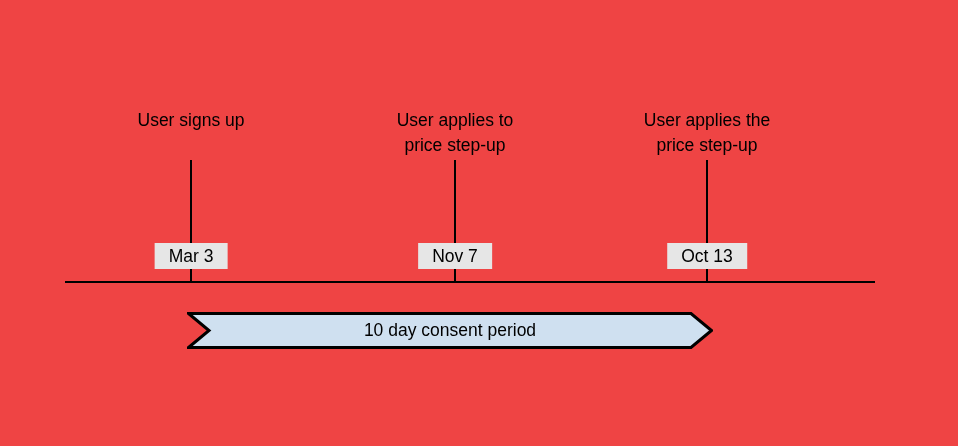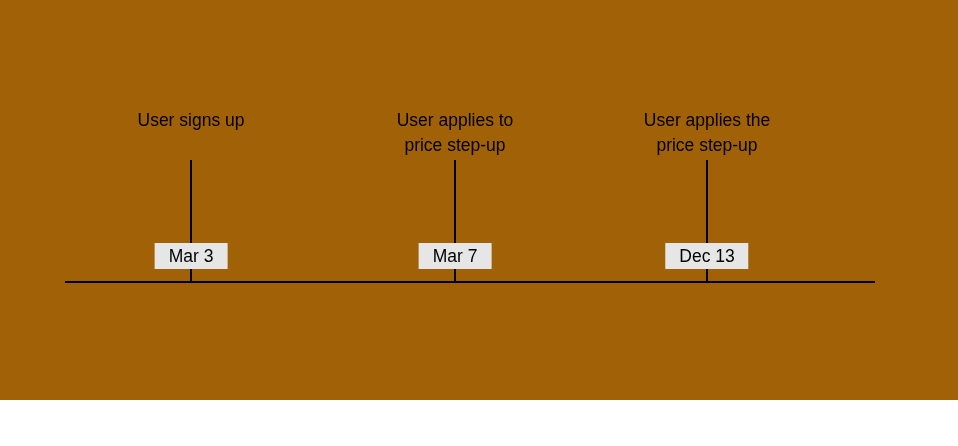--- a/index.html
+++ b/index.html
@@ -8,22 +8,22 @@
     background: #ffffff;
   }
   body {
     font-family: "Liberation Sans", sans-serif;
     color: #000000;
   }
 
   #timeline-diagram {
     position: relative;
     width: 958px;
-    height: 400px;
-    background: #a16207;
+    height: 446px;
+    background: #ef4444;
     overflow: hidden;
   }
 
   
   .axis-line {
     position: absolute;
     left: 65px;
     top: 281px;
     width: 810px;
     height: 0;
@@ -111,24 +111,30 @@
   <div class="milestone" style="left:191px;">
     <div class="milestone-label">User signs up</div>
     <div class="milestone-tick"></div>
     <div class="milestone-date">Mar 3</div>
   </div>
 
   <div class="milestone" style="left:455px;">
     <div class="milestone-label">User applies to
 price step-up</div>
     <div class="milestone-tick"></div>
-    <div class="milestone-date">Mar 7</div>
+    <div class="milestone-date">Nov 7</div>
   </div>
 
   <div class="milestone" style="left:707px;">
     <div class="milestone-label">User applies the
 price step-up</div>
     <div class="milestone-tick"></div>
-    <div class="milestone-date">Dec 13</div>
+    <div class="milestone-date">Oct 13</div>
   </div>
 
+  <div class="period-banner">
+    <svg viewBox="0 0 526 37" preserveAspectRatio="none">
+      <polygon points="1.5,1.5 504,1.5 524.5,18.5 504,35.5 1.5,35.5 22,18.5" fill="#cfe0f0" stroke="#000000" stroke-width="3" stroke-linejoin="miter"></polygon>
+    </svg>
+    <div class="period-banner-text">10 day consent period</div>
+  </div>
 
 </div>
 
 </body></html>

